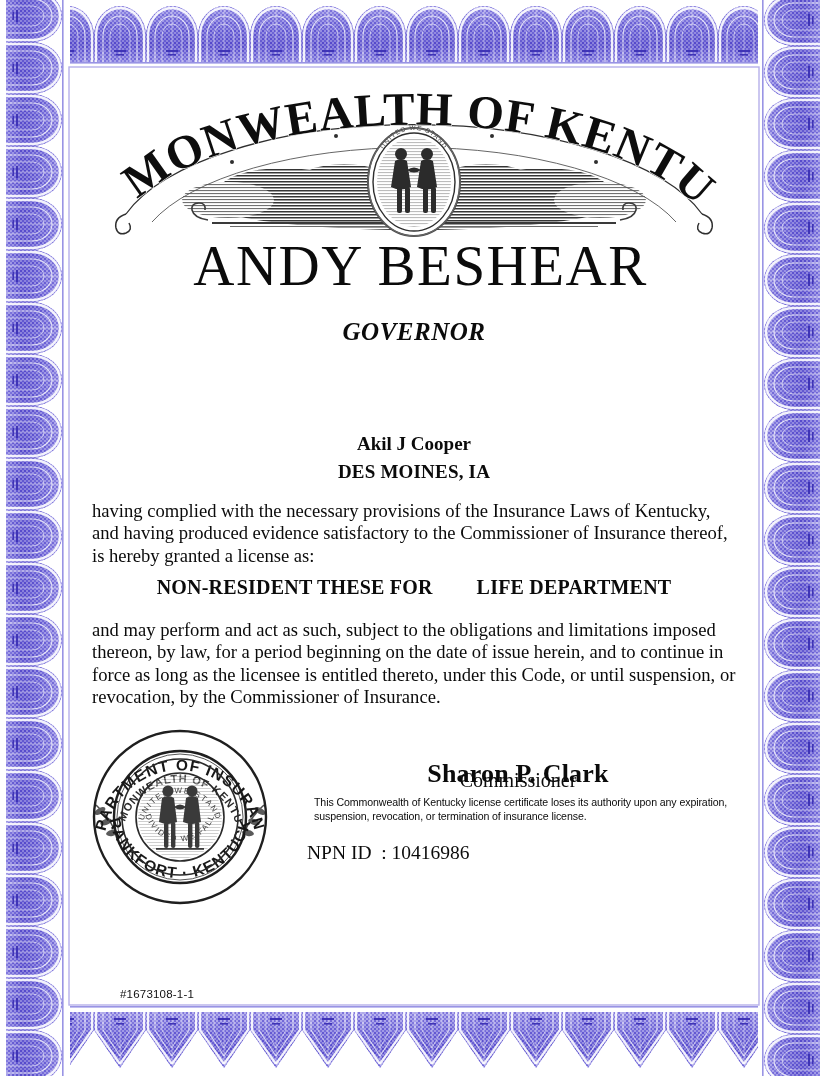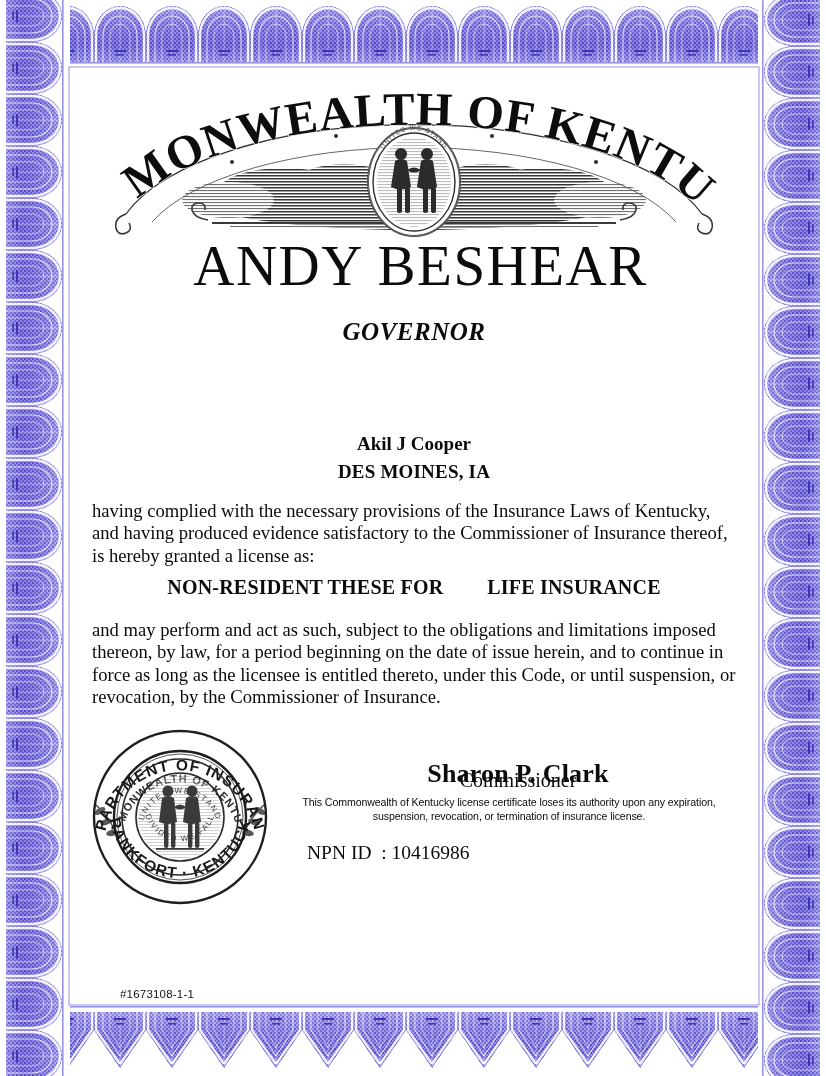--- a/index.html
+++ b/index.html
@@ -153,23 +153,22 @@
     top: 701px;
     left: 228px;
     width: 440px;
     text-align: center;
     font-size: 20px;
     color: #0b0b0b;
   }
   .disclaimer {
     position: absolute;
     top: 728px;
-    left: 219px;
+    left: 244px;
     width: 440px;
-    text-align: center;
     font-family: "Liberation Sans", sans-serif;
     font-size: 10.6px;
     line-height: 1.32;
     color: #0b0b0b;
     letter-spacing: -0.1px;
   }
   .ids {
     position: absolute;
     top: 772px;
     left: 237px;
@@ -446,21 +445,21 @@
     <div class="gov-name">ANDY BESHEAR</div>
     <div class="gov-title">GOVERNOR</div>
 
 
     <div class="licensee-name">Akil J Cooper</div>
     <div class="licensee-city">DES MOINES, IA</div>
 
     <div class="para para-1">having complied with the necessary provisions of the Insurance Laws of Kentucky, and having produced evidence satisfactory to the Commissioner of Insurance thereof, is hereby granted a license as:</div>
 
     <div class="license-type">
-      <span>NON-RESIDENT THESE FOR</span><span class="lt-gap"></span><span>LIFE INSURANCE</span>
+      <span>NON-RESIDENT THESE FOR</span><span class="lt-gap"></span><span>LIFE DEPARTMENT</span>
     </div>
 
     <div class="para para-2">and may perform and act as such, subject to the obligations and limitations imposed thereon, by law, for a period beginning on the date of issue herein, and to continue in force as long as the licensee is entitled thereto, under this Code, or until suspension, or revocation, by the Commissioner of Insurance.</div>
 
     <div class="dept-seal">
       <svg width="196" height="196" viewBox="0 0 196 196" xmlns="http://www.w3.org/2000/svg">
         <defs>
           <path id="ringOuterTop" d="M 24,110 A 76,76 0 0 1 172,110"></path>
           <path id="ringOuterBot" d="M 28,104 A 72,72 0 0 0 168,104"></path>
           <path id="ringInnerTop" d="M 42,106 A 58,58 0 0 1 154,106"></path>

